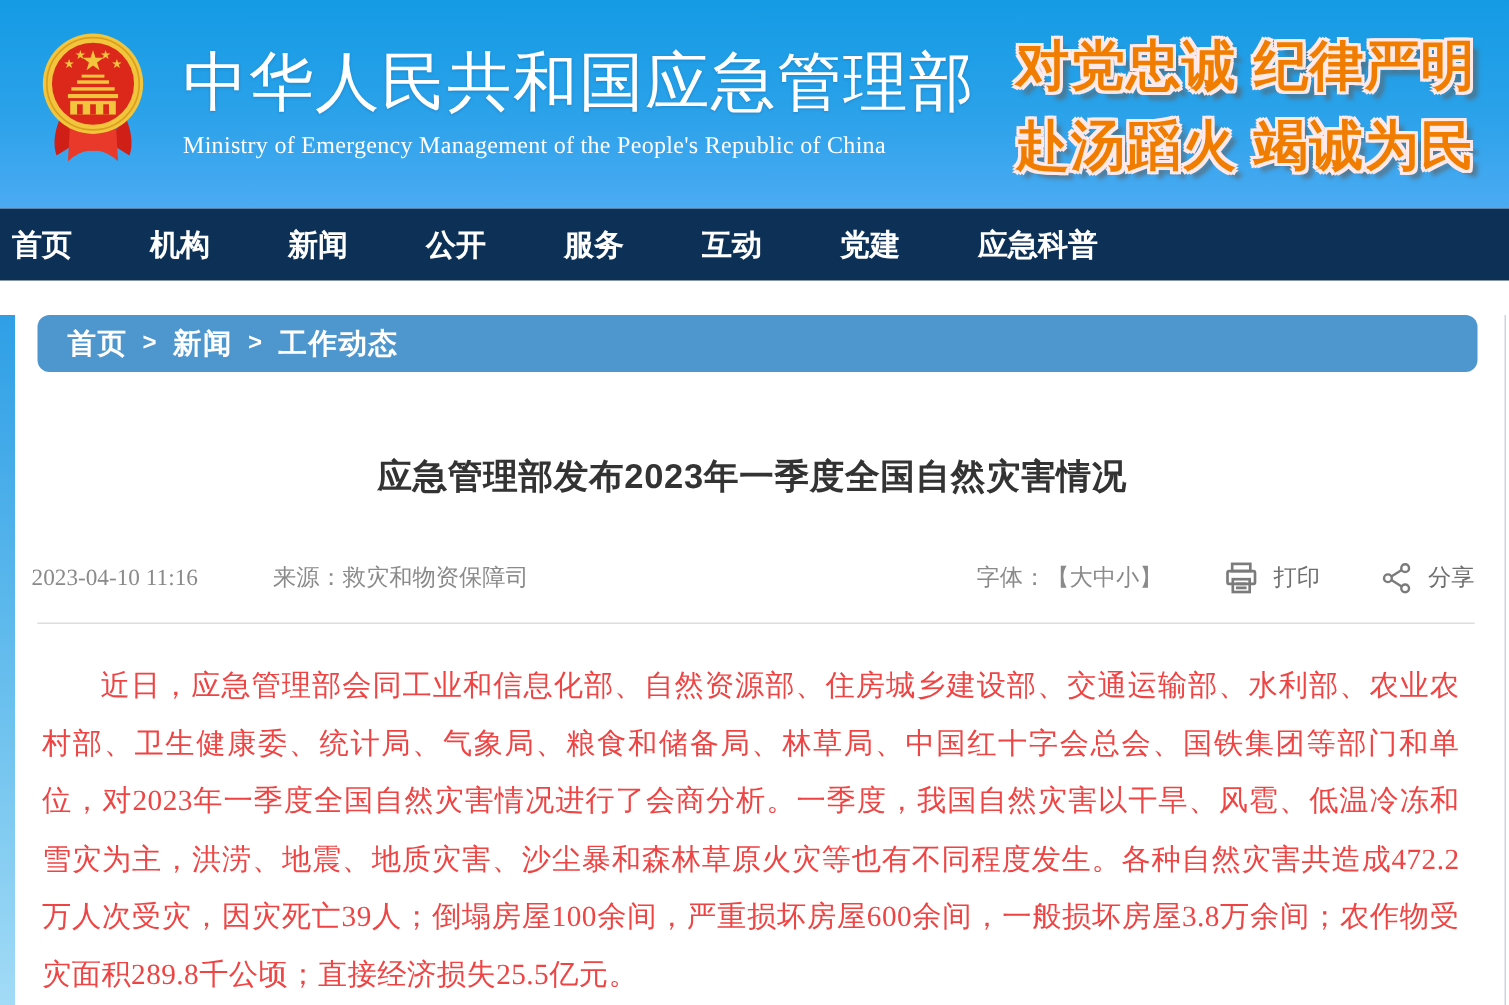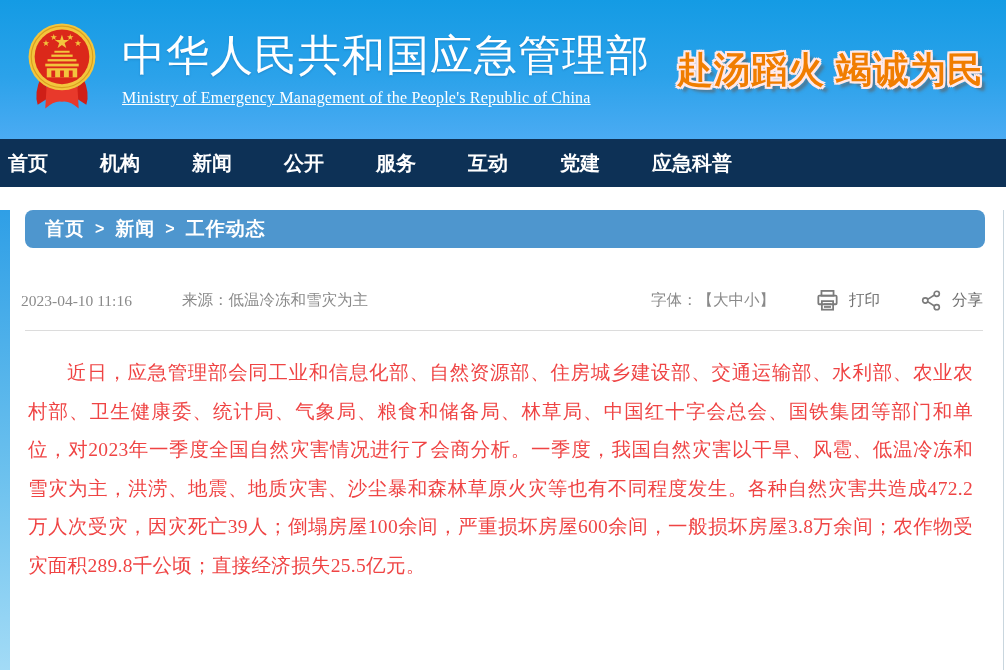--- a/index.html
+++ b/index.html
@@ -17,21 +17,20 @@
   }
   .emblem { flex:0 0 auto; margin-top:2px; }
   .titles { margin-left:22px; }
   .ministry-title {
     color:#ffffff; font-size:43px; font-weight:normal; letter-spacing:1px;
     line-height:1.1; text-shadow:0 1px 2px rgba(0,60,120,.25);
   }
   .ministry-subtitle {
     color:#ffffff; font-size:16px; margin-top:10px; letter-spacing:.2px;
     font-family:"Liberation Serif","DejaVu Serif",serif;
-    text-decoration:underline;
   }
   .slogan { margin-left:auto; text-align:right; padding-right:8px; }
   .slogan-line {
     display:block; font-size:36px; font-weight:bold; letter-spacing:1px;
     line-height:53px; color:#f07d00; white-space:nowrap;
     text-shadow:
       -2px -2px 0 #ffe9e9, 2px -2px 0 #ffe9e9, -2px 2px 0 #ffe9e9, 2px 2px 0 #ffe9e9,
       0 -2px 0 #ffe9e9, 0 2px 0 #ffe9e9, -2px 0 0 #ffe9e9, 2px 0 0 #ffe9e9,
       5px 5px 3px rgba(96,96,96,.65);
   }
@@ -121,20 +120,21 @@
           <rect x="47.5" y="68" width="5" height="9"></rect>
           <rect x="59" y="68" width="5" height="9"></rect>
         </g>
       </svg>
     </div>
     <div class="titles">
       <div class="ministry-title">中华人民共和国应急管理部</div>
       <div class="ministry-subtitle">Ministry of Emergency Management of the People's Republic of China</div>
     </div>
     <div class="slogan">
+      <span class="slogan-line">对党忠诚  纪律严明</span>
       <span class="slogan-line">赴汤蹈火  竭诚为民</span>
     </div>
   </header>
 
   <nav class="main-nav">
     <a class="nav-item">首页</a>
     <a class="nav-item">机构</a>
     <a class="nav-item">新闻</a>
     <a class="nav-item">公开</a>
     <a class="nav-item">服务</a>
@@ -147,24 +147,25 @@
     <div class="left-strip"></div>
 
     <div class="breadcrumb">
       <a class="crumb">首页</a>
       <span class="crumb-sep">&gt;</span>
       <a class="crumb">新闻</a>
       <span class="crumb-sep">&gt;</span>
       <a class="crumb">工作动态</a>
     </div>
 
+    <h1 class="article-title">应急管理部发布2023年一季度全国自然灾害情况</h1>
 
     <div class="meta">
       <span class="date">2023-04-10 11:16</span>
-      <span class="source">来源：低温冷冻和雪灾为主</span>
+      <span class="source">来源：救灾和物资保障司</span>
 
       <div class="meta-right">
         <div class="font-ctl">
           <span>字体：</span>
           <span>【</span>
           <span class="font-opt">大</span>
           <span class="font-opt">中</span>
           <span class="font-opt">小</span>
           <span>】</span>
         </div>

